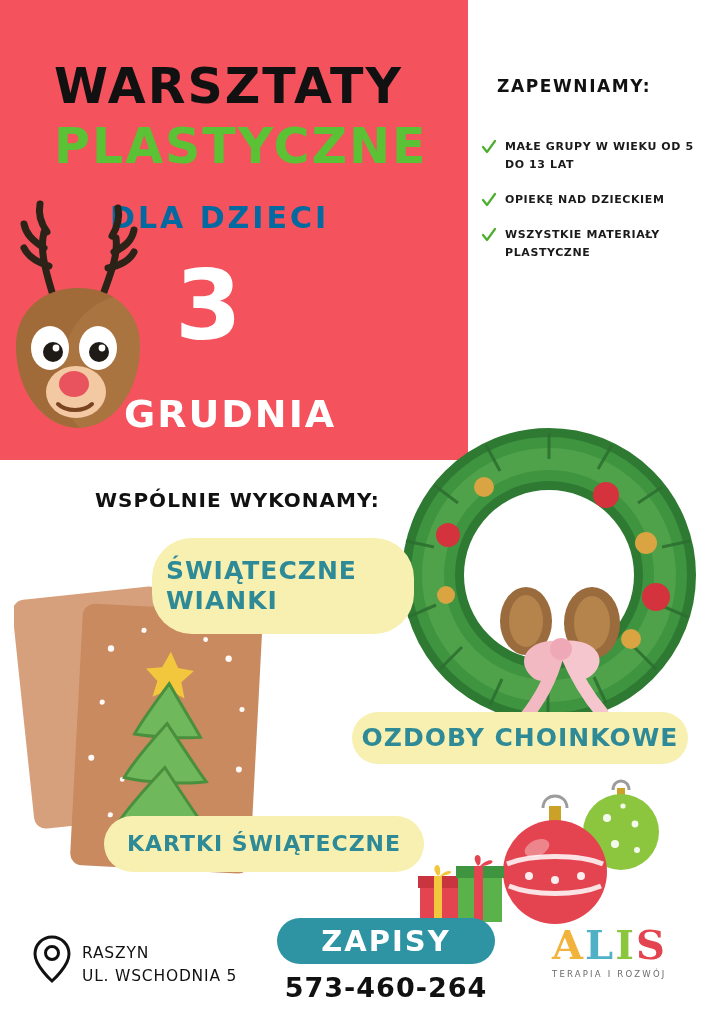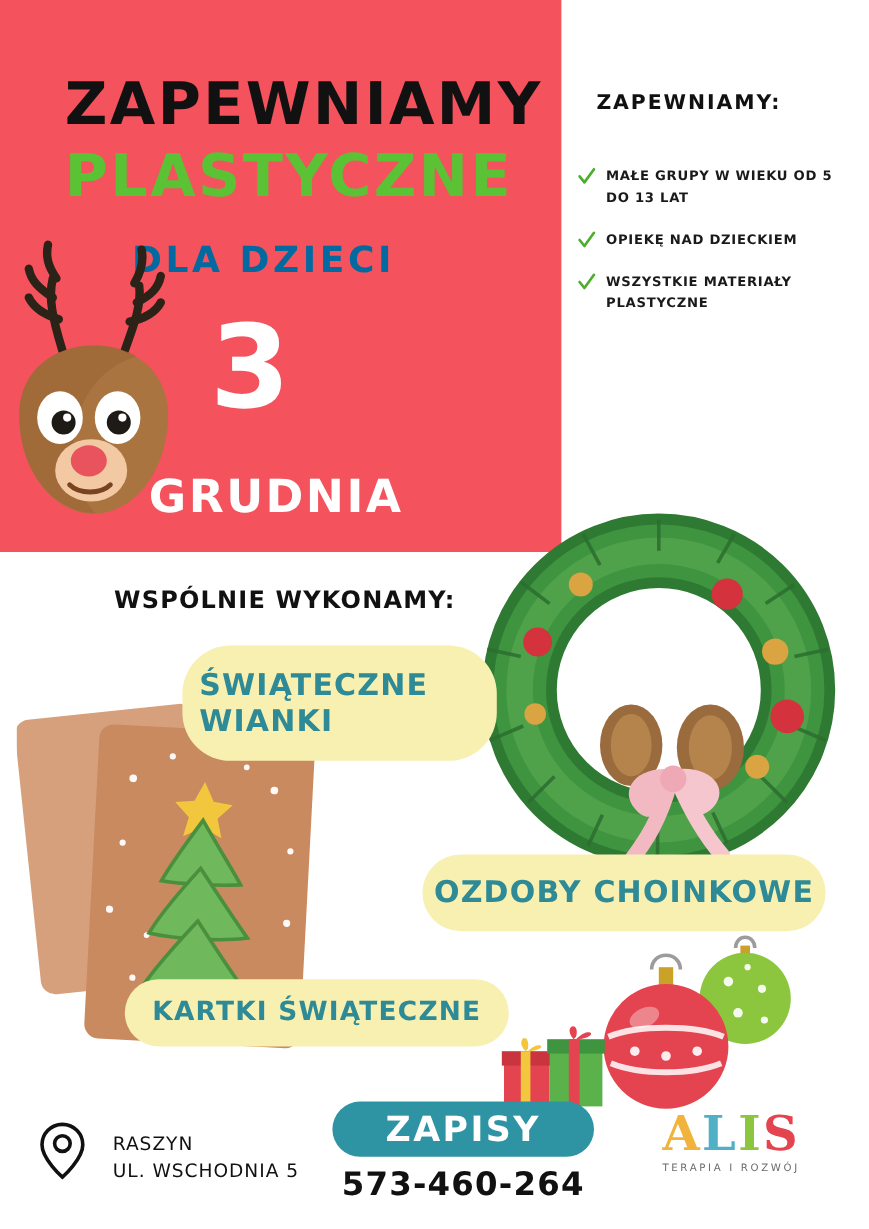--- a/index.html
+++ b/index.html
@@ -155,21 +155,21 @@
   }
   .pill-wianki {
     left: 152px; top: 538px;
     width: 262px; height: 96px;
     background: #f7f0b0;
     font-size: 25px;
     padding: 0 14px;
   }
   .pill-ozdoby {
     left: 352px; top: 712px;
-    width: 336px; height: 64px;
+    width: 336px; height: 52px;
     background: #f7f0b0;
     font-size: 25px;
   }
   .pill-kartki {
     left: 104px; top: 816px;
     width: 320px; height: 56px;
     background: #f7f0b0;
     font-size: 22px;
   }
 
@@ -187,21 +187,20 @@
   
   .pin { position: absolute; left: 32px; top: 934px; width: 40px; height: 50px; }
   .addr {
     position: absolute;
     left: 82px; top: 942px;
     font-size: 15.5px;
     line-height: 23px;
     letter-spacing: 0.8px;
     color: #111111;
     font-family: "DejaVu Sans", sans-serif;
-    margin-left: 12px;
   }
   .zapisy-btn {
     position: absolute;
     left: 277px; top: 918px;
     width: 218px; height: 46px;
     border-radius: 26px;
     background: #2e94a3;
     color: #ffffff;
     font-size: 29px;
     font-weight: bold;
@@ -243,21 +242,21 @@
   }
 </style>
 </head>
 <body>
 
 <div class="poster">
 
   <div class="red-band"></div>
   <div class="red-band-right"></div>
 
-  <div class="title-1">ZAPEWNIAMY</div>
+  <div class="title-1">WARSZTATY</div>
   <div class="title-2">PLASTYCZNE</div>
   <div class="title-3">DLA  DZIECI</div>
   <div class="big-day">3</div>
   <div class="month">GRUDNIA</div>
 
   <svg class="reindeer" viewBox="0 0 165 260">
     <g stroke="#2b2218" stroke-width="7" fill="none" stroke-linecap="round">
       <path d="M52 96 C44 70 40 52 44 36"></path>
       <path d="M44 52 C32 44 26 38 24 28"></path>
       <path d="M47 36 C40 26 38 18 40 8"></path>

